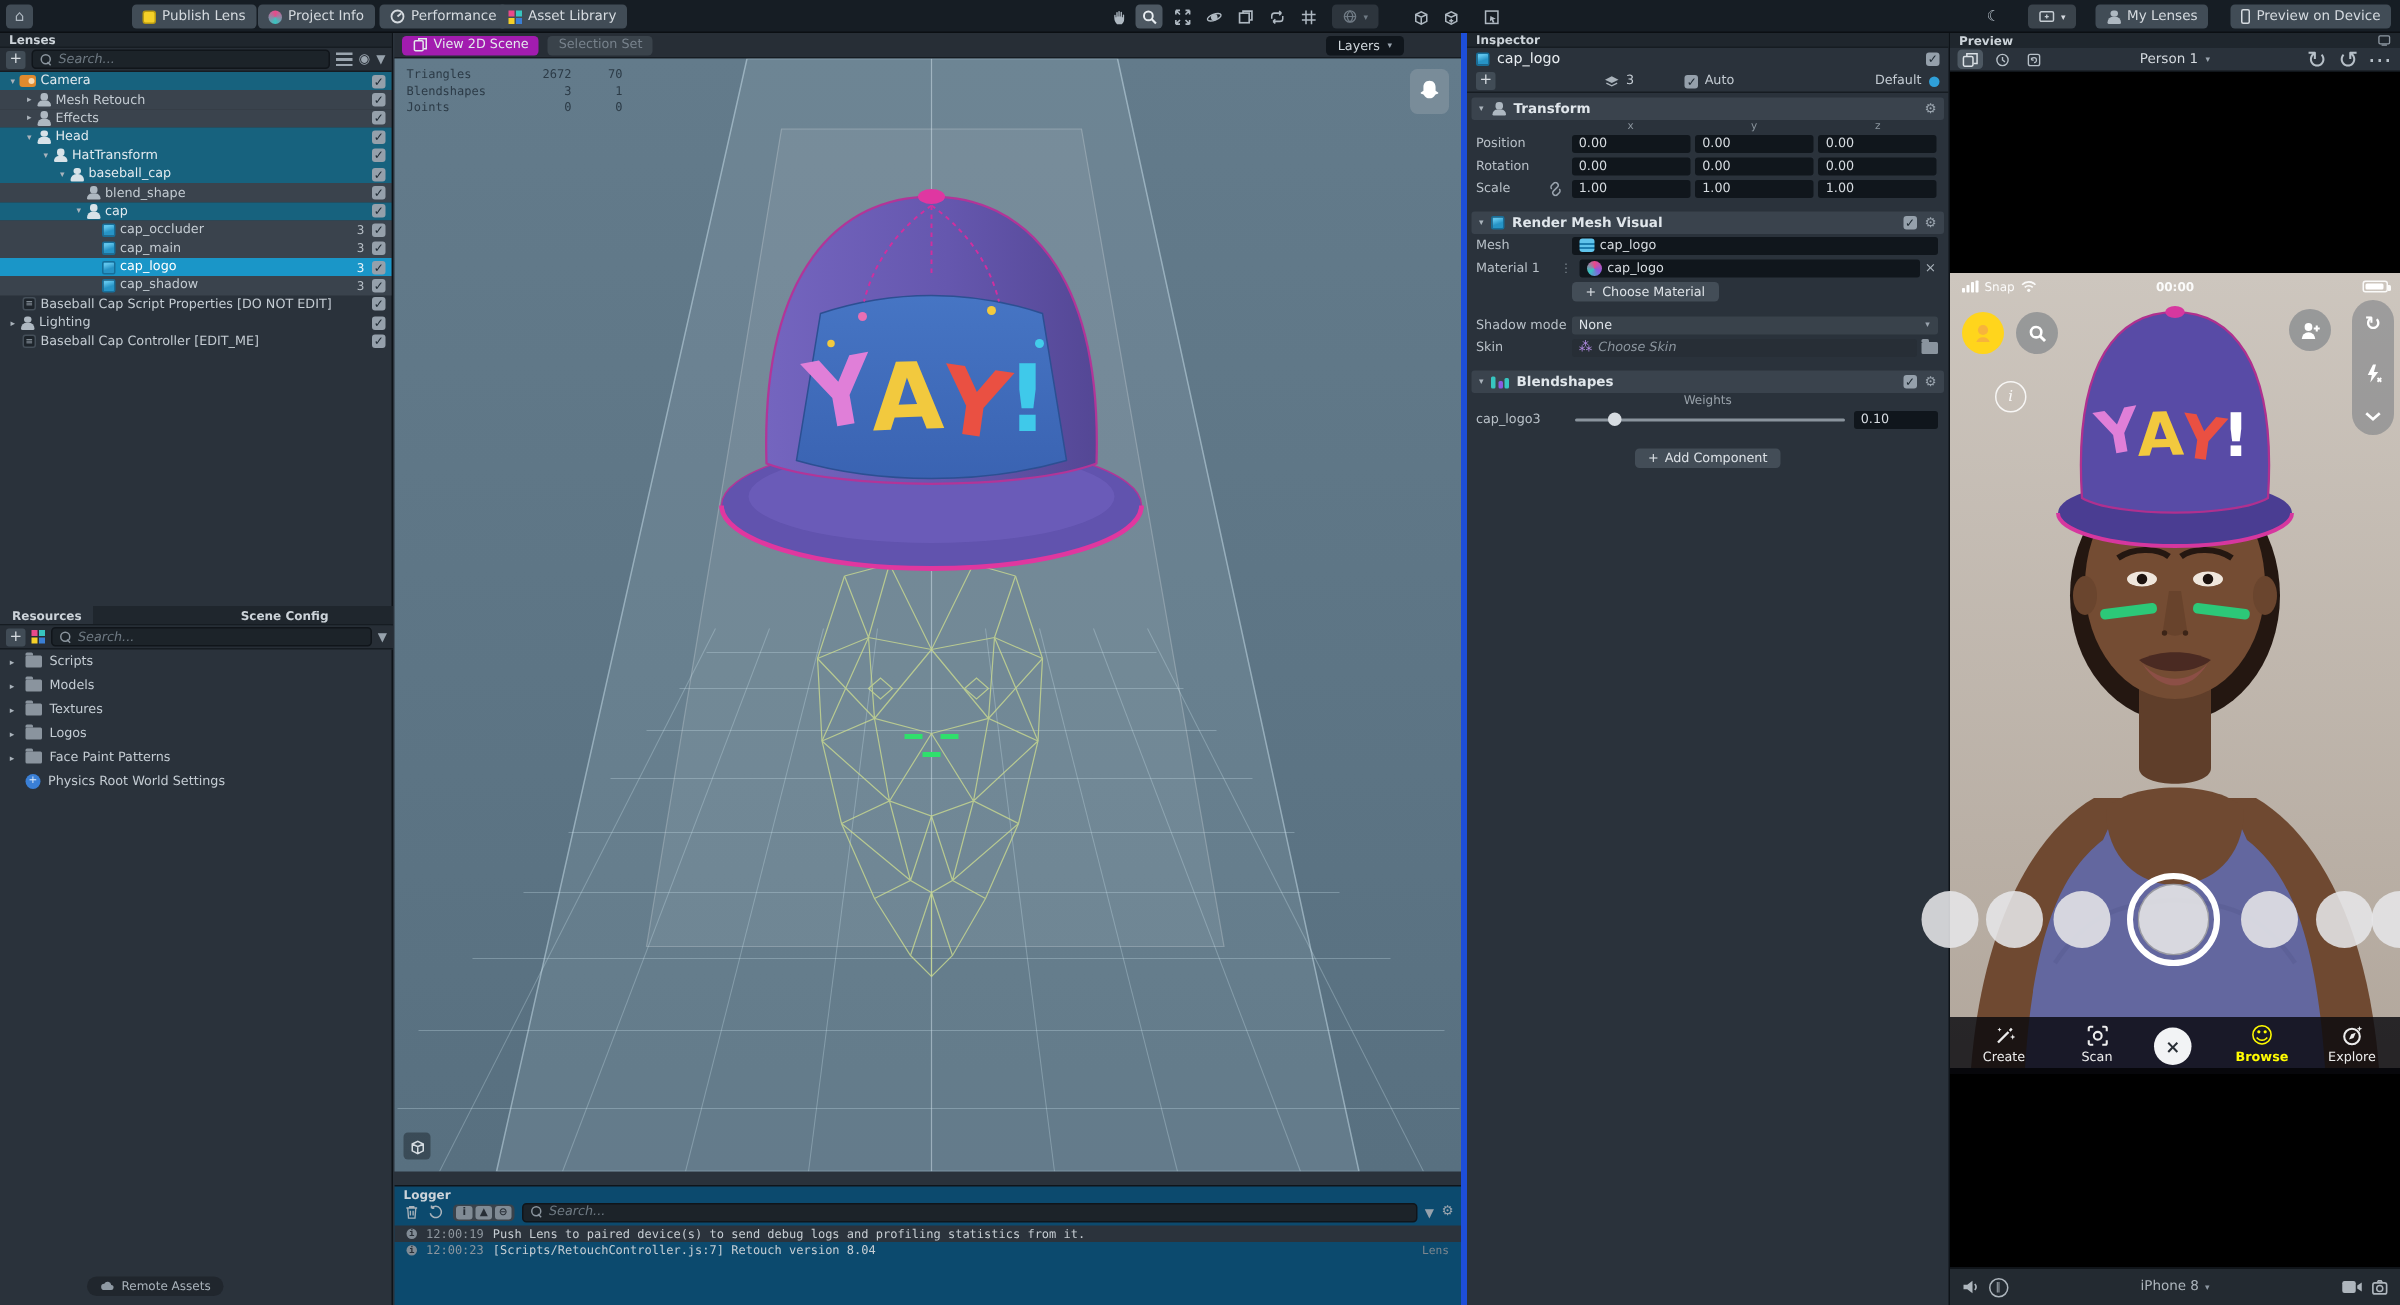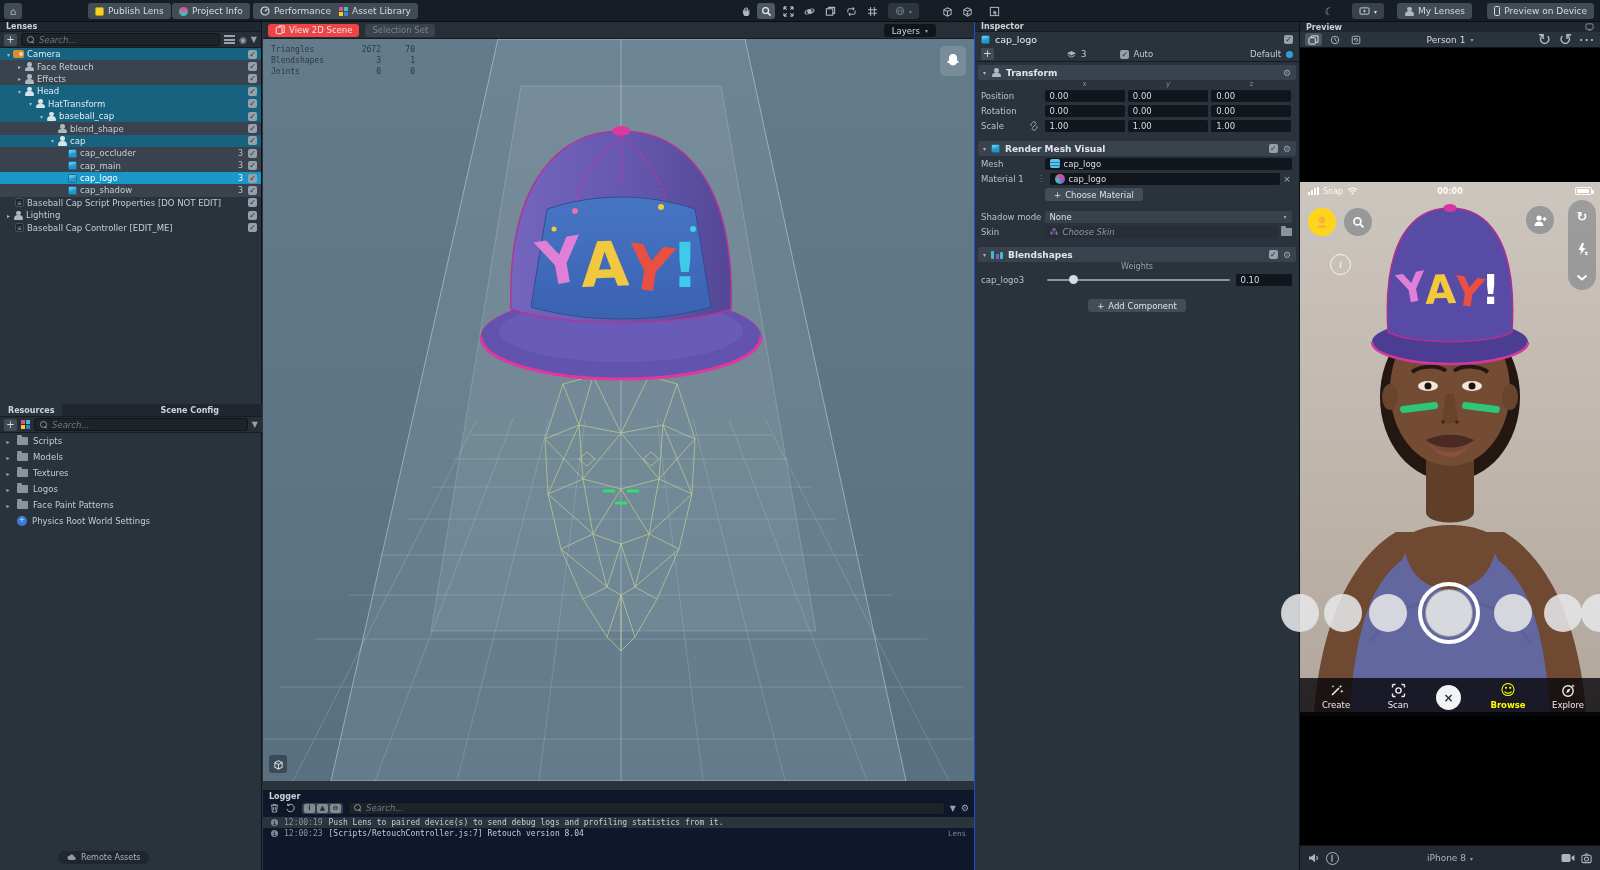--- a/index.html
+++ b/index.html
@@ -73,57 +73,57 @@
   .tabbar { display:flex; height:13px; background:#1f262d; border-bottom:1px solid #161c22; }
   .tab { font-size:8px; font-weight:bold; color:#ccd3d9; padding:1px 8px; display:flex; align-items:center; }
   .tab.on { background:#2a323b; }
   #remoteassets { position:absolute; left:58px; bottom:6px; height:13px; background:#20262d;
     border-radius:7px; display:flex; align-items:center; gap:4px; padding:0 9px; font-size:8px; color:#aab3bb; }
 
   
   #scenecol { position:absolute; left:263px; top:22px; width:711px; height:848px; }
   #scenetoolbar { display:flex; align-items:center; gap:6px; height:17px; background:#272e36;
     padding:0 5px; border-bottom:1px solid #161c22; position:relative; }
-  .sbtn { height:13px; display:flex; align-items:center; gap:4px; background:#ef4444; color:#e4e9ed;
+  .sbtn { height:13px; display:flex; align-items:center; gap:4px; background:#a21caf; color:#e4e9ed;
     border-radius:3px; font-size:8.5px; padding:0 7px; }
   .sbtn.dis { background:#3a434b; color:#77828c; }
   #layersbtn { position:absolute; right:38px; top:2px; height:13px; background:#10161c; color:#cfd6db;
     border-radius:3px; font-size:8.5px; display:flex; align-items:center; gap:5px; padding:0 8px; }
   #viewport { position:relative; width:711px; height:742px;
     background:linear-gradient(180deg,#637b8b 0%,#5d7585 55%,#587080 100%); overflow:hidden; }
   #stats { position:absolute; left:8px; top:5px; font-family:"DejaVu Sans Mono","Liberation Mono",monospace;
     font-size:8px; color:#2c3b47; line-height:11px; }
   #stats .srow { display:flex; }
   #stats .sl { width:72px; } #stats .v1 { width:38px; text-align:right; } #stats .v2 { width:34px; text-align:right; }
   #ghostbtn { position:absolute; right:8px; top:7px; width:26px; height:30px; border-radius:5px;
     background:rgba(140,155,165,.55); display:flex; align-items:center; justify-content:center; }
   #cubebtn { position:absolute; left:6px; bottom:8px; width:18px; height:18px; border-radius:3px;
     background:rgba(22,30,38,.45); display:flex; align-items:center; justify-content:center; color:#d6dde2; font-size:10px; }
 
   
-  #logger { position:absolute; left:0; top:768px; width:711px; height:80px; background:#0f172a;
+  #logger { position:absolute; left:0; top:768px; width:711px; height:80px; background:#0c4a6e;
     border-top:1px solid #10151a; }
   #loghead { height:10px; font-size:8px; font-weight:bold; color:#ccd3d9; padding:1px 6px; }
   #logtools { display:flex; align-items:center; gap:5px; height:14px; padding:0 5px; }
   .licon { width:12px; height:11px; display:flex; align-items:center; justify-content:center; color:#aab3bb; }
   .lpill { display:flex; gap:2px; background:#39424b; border-radius:3px; padding:1px 2px; }
   .lpill span { width:11px; height:9px; border-radius:2px; background:#808b95; color:#272e36;
     font-size:7px; line-height:9px; text-align:center; font-weight:bold; }
   #logsearch { width:195px; margin-left:auto; }
   .lrow { height:11px; display:flex; align-items:center; gap:6px;
     font-family:"DejaVu Sans Mono","Liberation Mono",monospace; font-size:8px; color:#c6cdd3; padding:0 8px; }
   .lrow:nth-child(odd) { background:#2b333c; }
   .lrow .lt { color:#8d969e; }
   .ldot { width:7px; height:7px; border-radius:50%; background:#808b95; color:#272e36; font-size:6px;
     line-height:7px; text-align:center; font-weight:bold; flex:0 0 auto; }
   .ltag { margin-left:auto; color:#7d868e; font-size:7.5px; }
 
   
   #inspector { position:absolute; left:974px; top:22px; width:326px; height:848px; background:#2a323b;
-    border-left:1px solid #1d4ed8; border-right:1px solid #0e1318; }
+    border-left:4px solid #1d4ed8; border-right:1px solid #0e1318; }
   .irow { display:flex; align-items:center; padding:0 6px; }
   #iname { height:15px; gap:5px; font-size:9.5px; color:#e8edf1; }
   #iprops { height:15px; gap:6px; font-size:8.5px; color:#c4ccd3; border-bottom:1px solid #161c22; }
   .ishead { height:15px; margin:3px 3px 0 3px; background:#3a434d; border-radius:2px;
     display:flex; align-items:center; gap:5px; padding:0 5px; font-size:9px; font-weight:bold; color:#e0e6eb; }
   .ishead .exp { font-size:6px; color:#aab3bb; }
   .ilabel { width:62px; flex:0 0 auto; font-size:8.5px; color:#b9c1c8; }
   .ifield { flex:1; height:12px; background:#10161c; border-radius:2px; font-size:8.5px; color:#d8dde2;
     display:flex; align-items:center; padding:0 5px; gap:4px; margin:0 1.5px; min-width:0; }
   .frow { display:flex; align-items:center; padding:0 6px; height:15px; }
@@ -321,21 +321,21 @@
 
     <div class="orow hl nocnt" style="padding-left:4px;">
       <span class="exp">▾</span>
         <span class="ic-cam"></span>
       <span class="lbl">Camera</span>
       <span class="cb">✓</span>
     </div>
     <div class="orow grey nocnt" style="padding-left:15px;">
       <span class="exp">▸</span>
         <span class="ic-head"></span>
-      <span class="lbl">Face Retouch</span>
+      <span class="lbl">Mesh Retouch</span>
       <span class="cb">✓</span>
     </div>
     <div class="orow grey nocnt" style="padding-left:15px;">
       <span class="exp">▸</span>
         <span class="ic-head"></span>
       <span class="lbl">Effects</span>
       <span class="cb">✓</span>
     </div>
     <div class="orow hl nocnt" style="padding-left:15px;">
       <span class="exp">▾</span>

